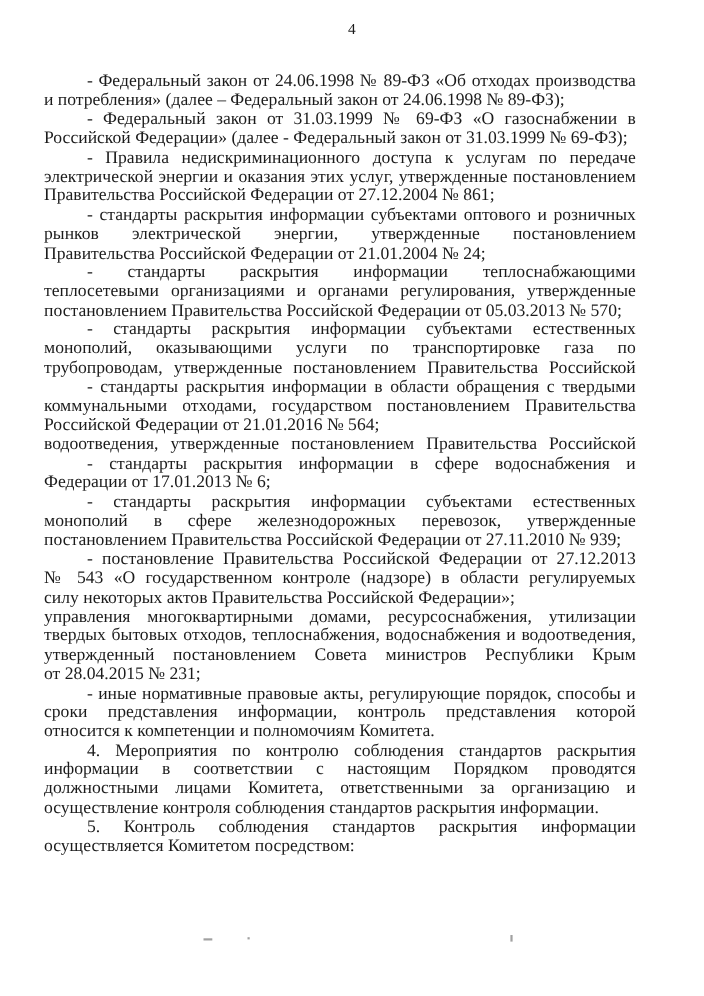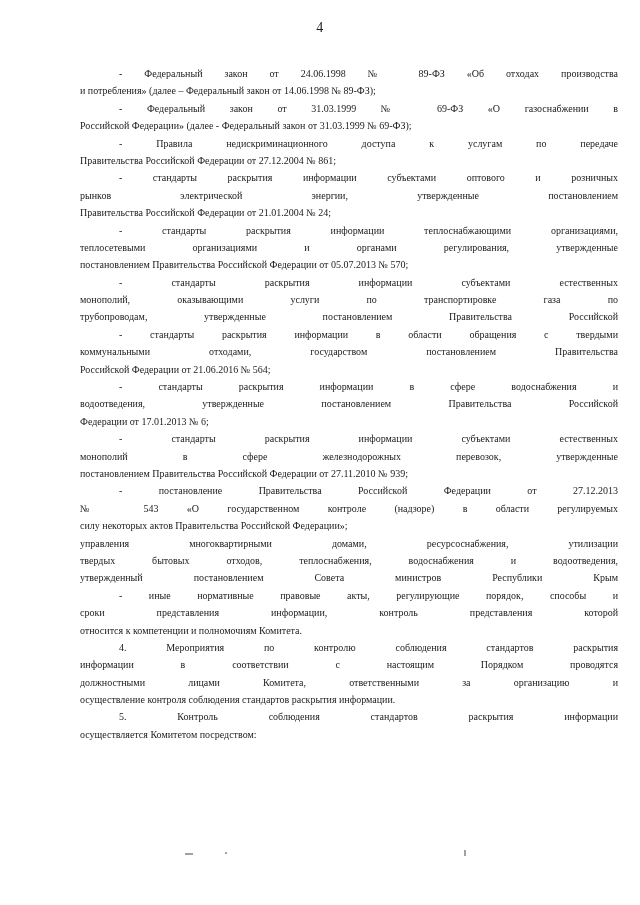--- a/index.html
+++ b/index.html
@@ -25,22 +25,21 @@
     width: 640px;
     text-align: center;
     font-size: 14px;
     letter-spacing: 0.5px;
   }
   .text-block {
     position: absolute;
     left: 40px;
     top: 65px;
     width: 538px;
-    font-size: 10px;
-    margin-left: 40px;
+    font-size: 16px;
   }
   .line {
     height: 17.4px;
     line-height: 17.4px;
     text-align: justify;
     text-align-last: justify;
     overflow: hidden;
     white-space: normal;
   }
   .line.first {
@@ -55,49 +54,51 @@
     opacity: 0.8;
   }
 </style>
 </head>
 <body>
 
 <div class="page">
   <div class="page-number">4</div>
   <div class="text-block">
       <div class="line first">- Федеральный закон от 24.06.1998 № 89-ФЗ «Об отходах производства</div>
-      <div class="line last">и потребления» (далее – Федеральный закон от 14.06.1998 № 89-ФЗ);</div>
+      <div class="line last">и потребления» (далее – Федеральный закон от 24.06.1998 № 89-ФЗ);</div>
       <div class="line first">- Федеральный закон от 31.03.1999 № 69-ФЗ «О газоснабжении в</div>
       <div class="line last">Российской Федерации» (далее - Федеральный закон от 31.03.1999 № 69-ФЗ);</div>
       <div class="line first">- Правила недискриминационного доступа к услугам по передаче</div>
+      <div class="line">электрической энергии и оказания этих услуг, утвержденные постановлением</div>
       <div class="line last">Правительства Российской Федерации от 27.12.2004 № 861;</div>
       <div class="line first">- стандарты раскрытия информации субъектами оптового и розничных</div>
       <div class="line">рынков электрической энергии, утвержденные постановлением</div>
       <div class="line last">Правительства Российской Федерации от 21.01.2004 № 24;</div>
       <div class="line first">- стандарты раскрытия информации теплоснабжающими организациями,</div>
       <div class="line">теплосетевыми организациями и органами регулирования, утвержденные</div>
-      <div class="line last">постановлением Правительства Российской Федерации от 05.07.2013 № 570;</div>
+      <div class="line last">постановлением Правительства Российской Федерации от 05.03.2013 № 570;</div>
       <div class="line first">- стандарты раскрытия информации субъектами естественных</div>
       <div class="line">монополий, оказывающими услуги по транспортировке газа по</div>
       <div class="line">трубопроводам, утвержденные постановлением Правительства Российской</div>
       <div class="line first">- стандарты раскрытия информации в области обращения с твердыми</div>
       <div class="line">коммунальными отходами, государством постановлением Правительства</div>
-      <div class="line last">Российской Федерации от 21.06.2016 № 564;</div>
+      <div class="line last">Российской Федерации от 21.01.2016 № 564;</div>
+      <div class="line">водоотведения, утвержденные постановлением Правительства Российской</div>
       <div class="line first">- стандарты раскрытия информации в сфере водоснабжения и</div>
-      <div class="line">водоотведения, утвержденные постановлением Правительства Российской</div>
       <div class="line last">Федерации от 17.01.2013 № 6;</div>
       <div class="line first">- стандарты раскрытия информации субъектами естественных</div>
       <div class="line">монополий в сфере железнодорожных перевозок, утвержденные</div>
       <div class="line last">постановлением Правительства Российской Федерации от 27.11.2010 № 939;</div>
       <div class="line first">- постановление Правительства Российской Федерации от 27.12.2013</div>
       <div class="line">№ 543 «О государственном контроле (надзоре) в области регулируемых</div>
       <div class="line last">силу некоторых актов Правительства Российской Федерации»;</div>
       <div class="line">управления многоквартирными домами, ресурсоснабжения, утилизации</div>
       <div class="line">твердых бытовых отходов, теплоснабжения, водоснабжения и водоотведения,</div>
       <div class="line">утвержденный постановлением Совета министров Республики Крым</div>
+      <div class="line last">от 28.04.2015 № 231;</div>
       <div class="line first">- иные нормативные правовые акты, регулирующие порядок, способы и</div>
       <div class="line">сроки представления информации, контроль представления которой</div>
       <div class="line last">относится к компетенции и полномочиям Комитета.</div>
       <div class="line first">4. Мероприятия по контролю соблюдения стандартов раскрытия</div>
       <div class="line">информации в соответствии с настоящим Порядком проводятся</div>
       <div class="line">должностными лицами Комитета, ответственными за организацию и</div>
       <div class="line last">осуществление контроля соблюдения стандартов раскрытия информации.</div>
       <div class="line first">5. Контроль соблюдения стандартов раскрытия информации</div>
       <div class="line last">осуществляется Комитетом посредством:</div>
     </div>

